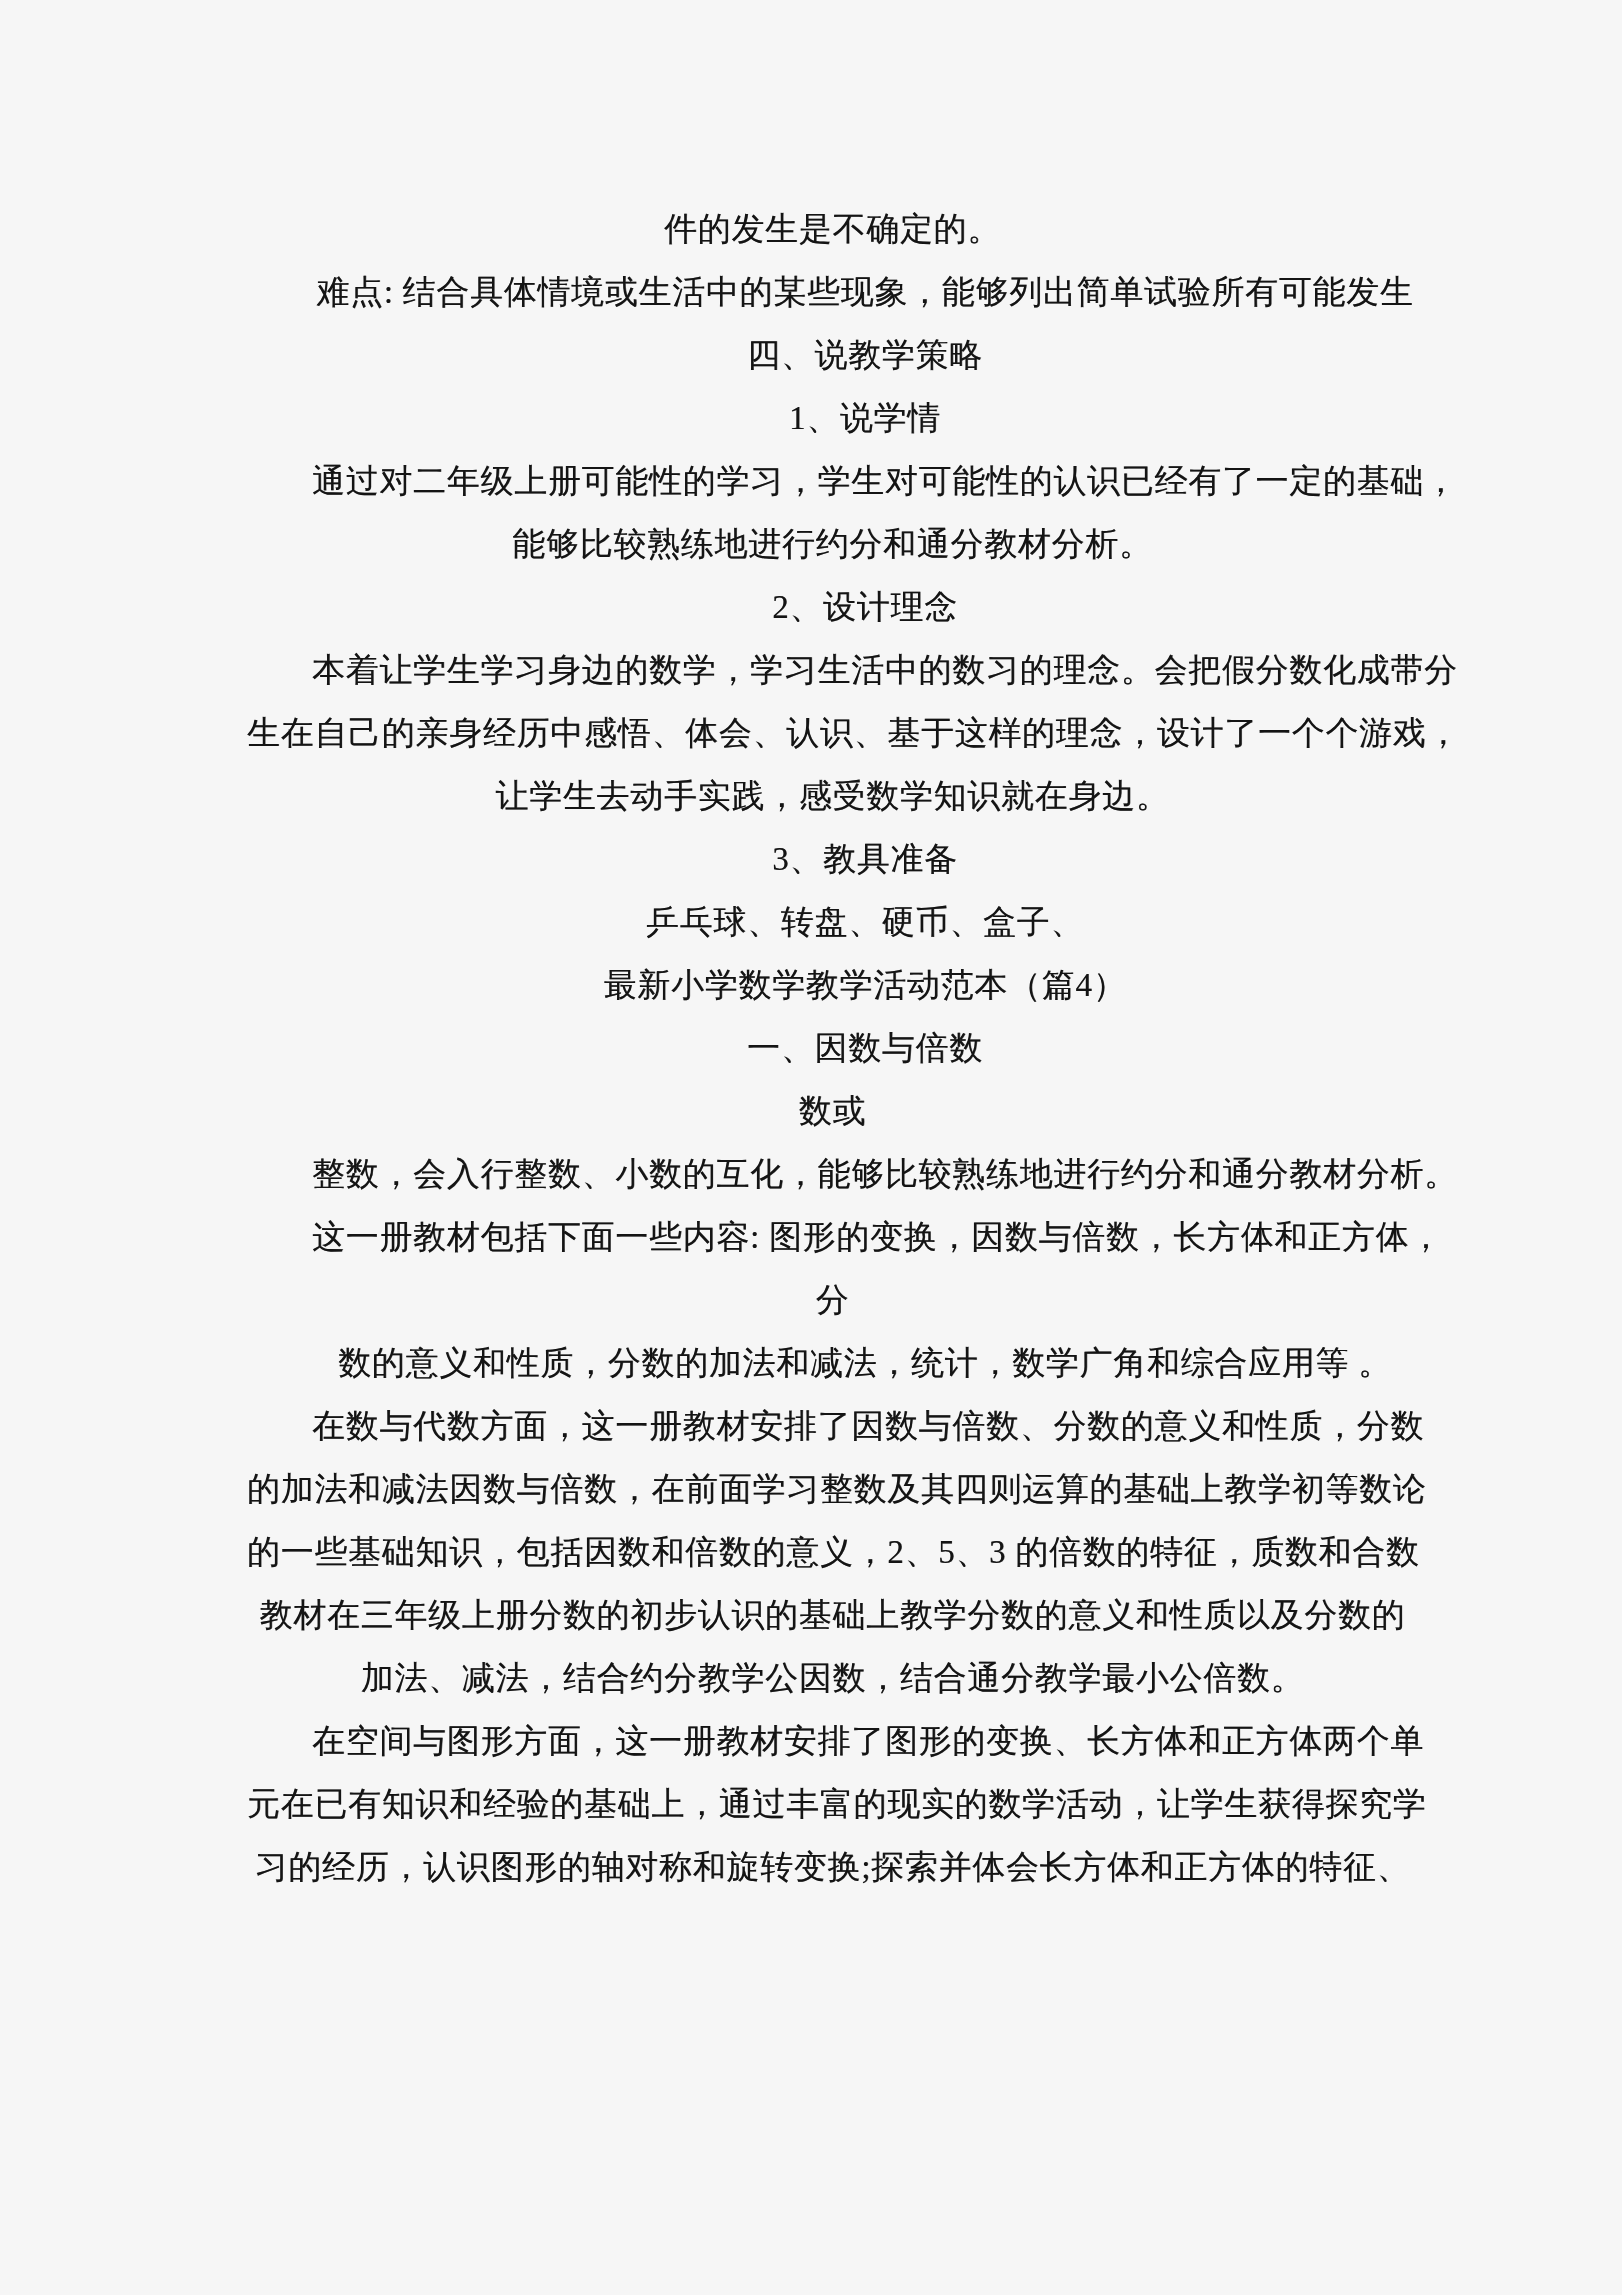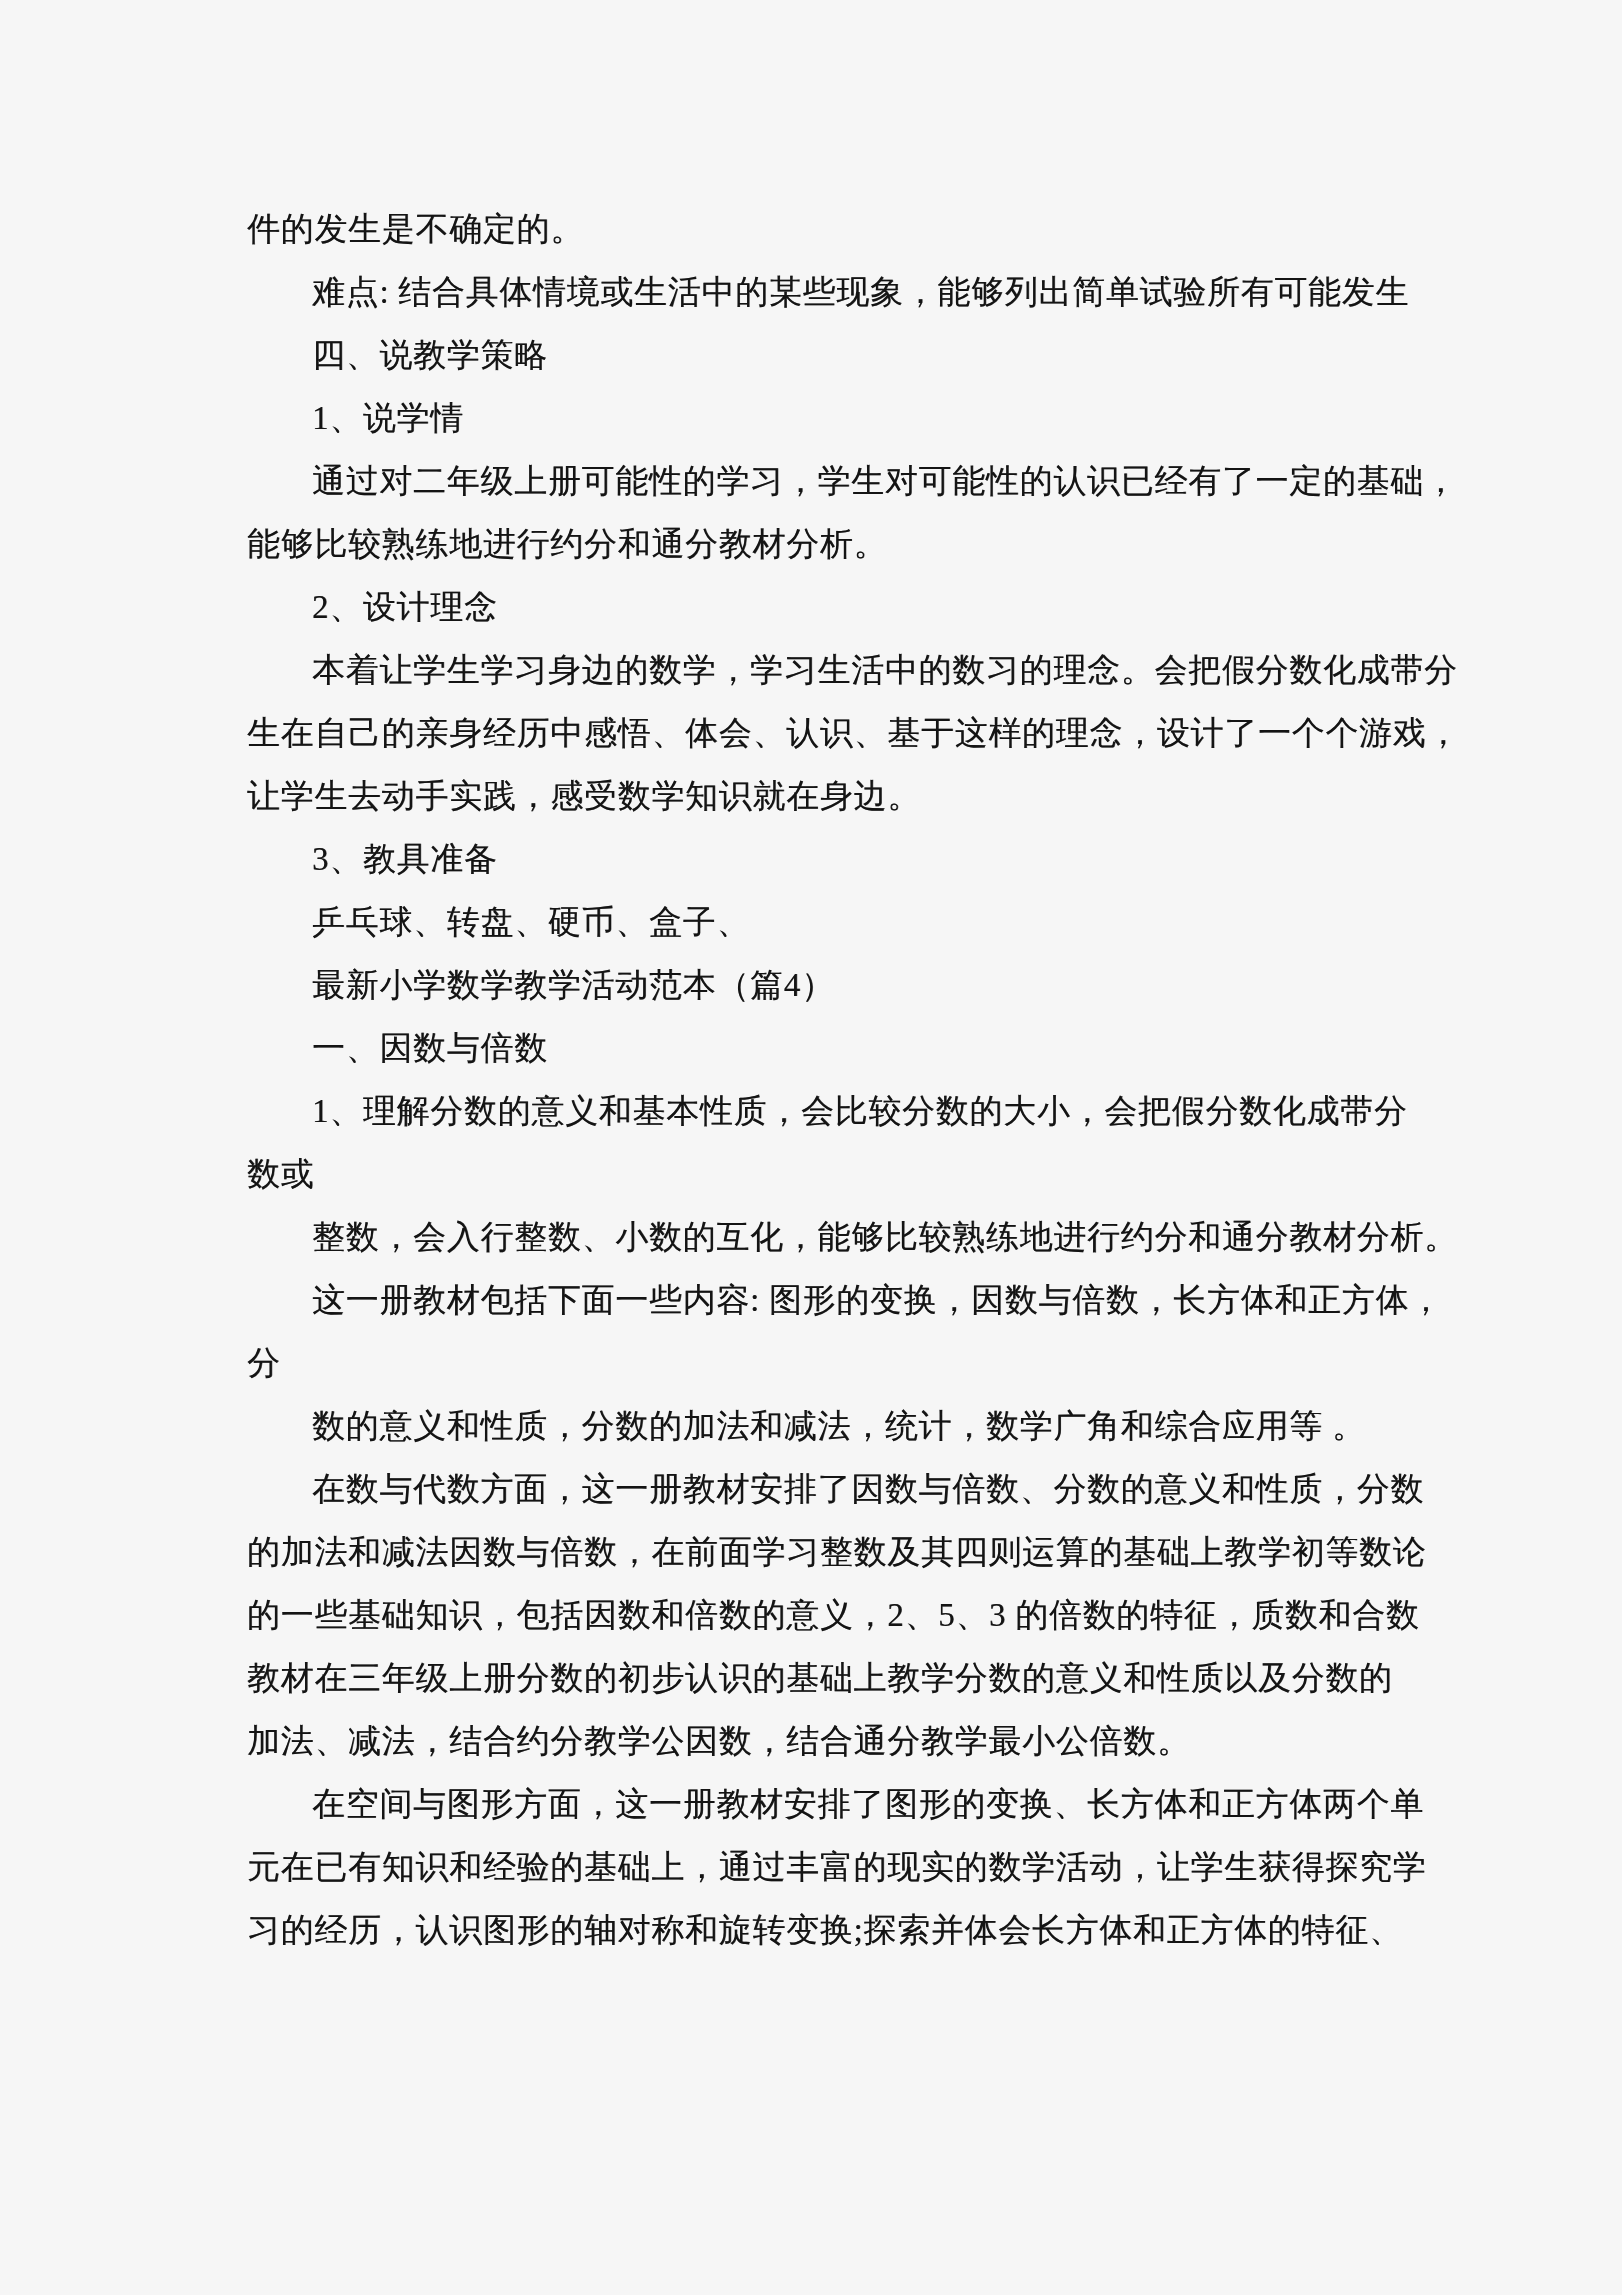--- a/index.html
+++ b/index.html
@@ -29,20 +29,21 @@
     width: 1171px;
     color: #141414;
     font-size: 33px;
     line-height: 63px;
     letter-spacing: 0.7px;
     text-shadow: 0.4px 0 0 rgba(0,0,0,0.55);
   }
   .line {
     white-space: nowrap;
     height: 63px;
+    text-align: center;
   }
   .line.indent {
     padding-left: 65px;
     font-family: Liberation Serif, serif;
   }
 </style>
 </head>
 <body>
 
 <div class="page">
@@ -54,21 +55,20 @@
       <div class="line indent">通过对二年级上册可能性的学习，学生对可能性的认识已经有了一定的基础，</div>
       <div class="line">能够比较熟练地进行约分和通分教材分析。</div>
       <div class="line indent">2、设计理念</div>
       <div class="line indent">本着让学生学习身边的数学，学习生活中的数习的理念。会把假分数化成带分</div>
       <div class="line">生在自己的亲身经历中感悟、体会、认识、基于这样的理念，设计了一个个游戏，</div>
       <div class="line">让学生去动手实践，感受数学知识就在身边。</div>
       <div class="line indent">3、教具准备</div>
       <div class="line indent">乒乓球、转盘、硬币、盒子、</div>
       <div class="line indent">最新小学数学教学活动范本（篇4）</div>
       <div class="line indent">一、因数与倍数</div>
-      <div class="line indent">1、理解分数的意义和基本性质，会比较分数的大小，会把假分数化成带分</div>
       <div class="line">数或</div>
       <div class="line indent">整数，会入行整数、小数的互化，能够比较熟练地进行约分和通分教材分析。</div>
       <div class="line indent">这一册教材包括下面一些内容: 图形的变换，因数与倍数，长方体和正方体，</div>
       <div class="line">分</div>
       <div class="line indent">数的意义和性质，分数的加法和减法，统计，数学广角和综合应用等 。</div>
       <div class="line indent">在数与代数方面，这一册教材安排了因数与倍数、分数的意义和性质，分数</div>
       <div class="line">的加法和减法因数与倍数，在前面学习整数及其四则运算的基础上教学初等数论</div>
       <div class="line">的一些基础知识，包括因数和倍数的意义，2、5、3 的倍数的特征，质数和合数</div>
       <div class="line">教材在三年级上册分数的初步认识的基础上教学分数的意义和性质以及分数的</div>
       <div class="line">加法、减法，结合约分教学公因数，结合通分教学最小公倍数。</div>

